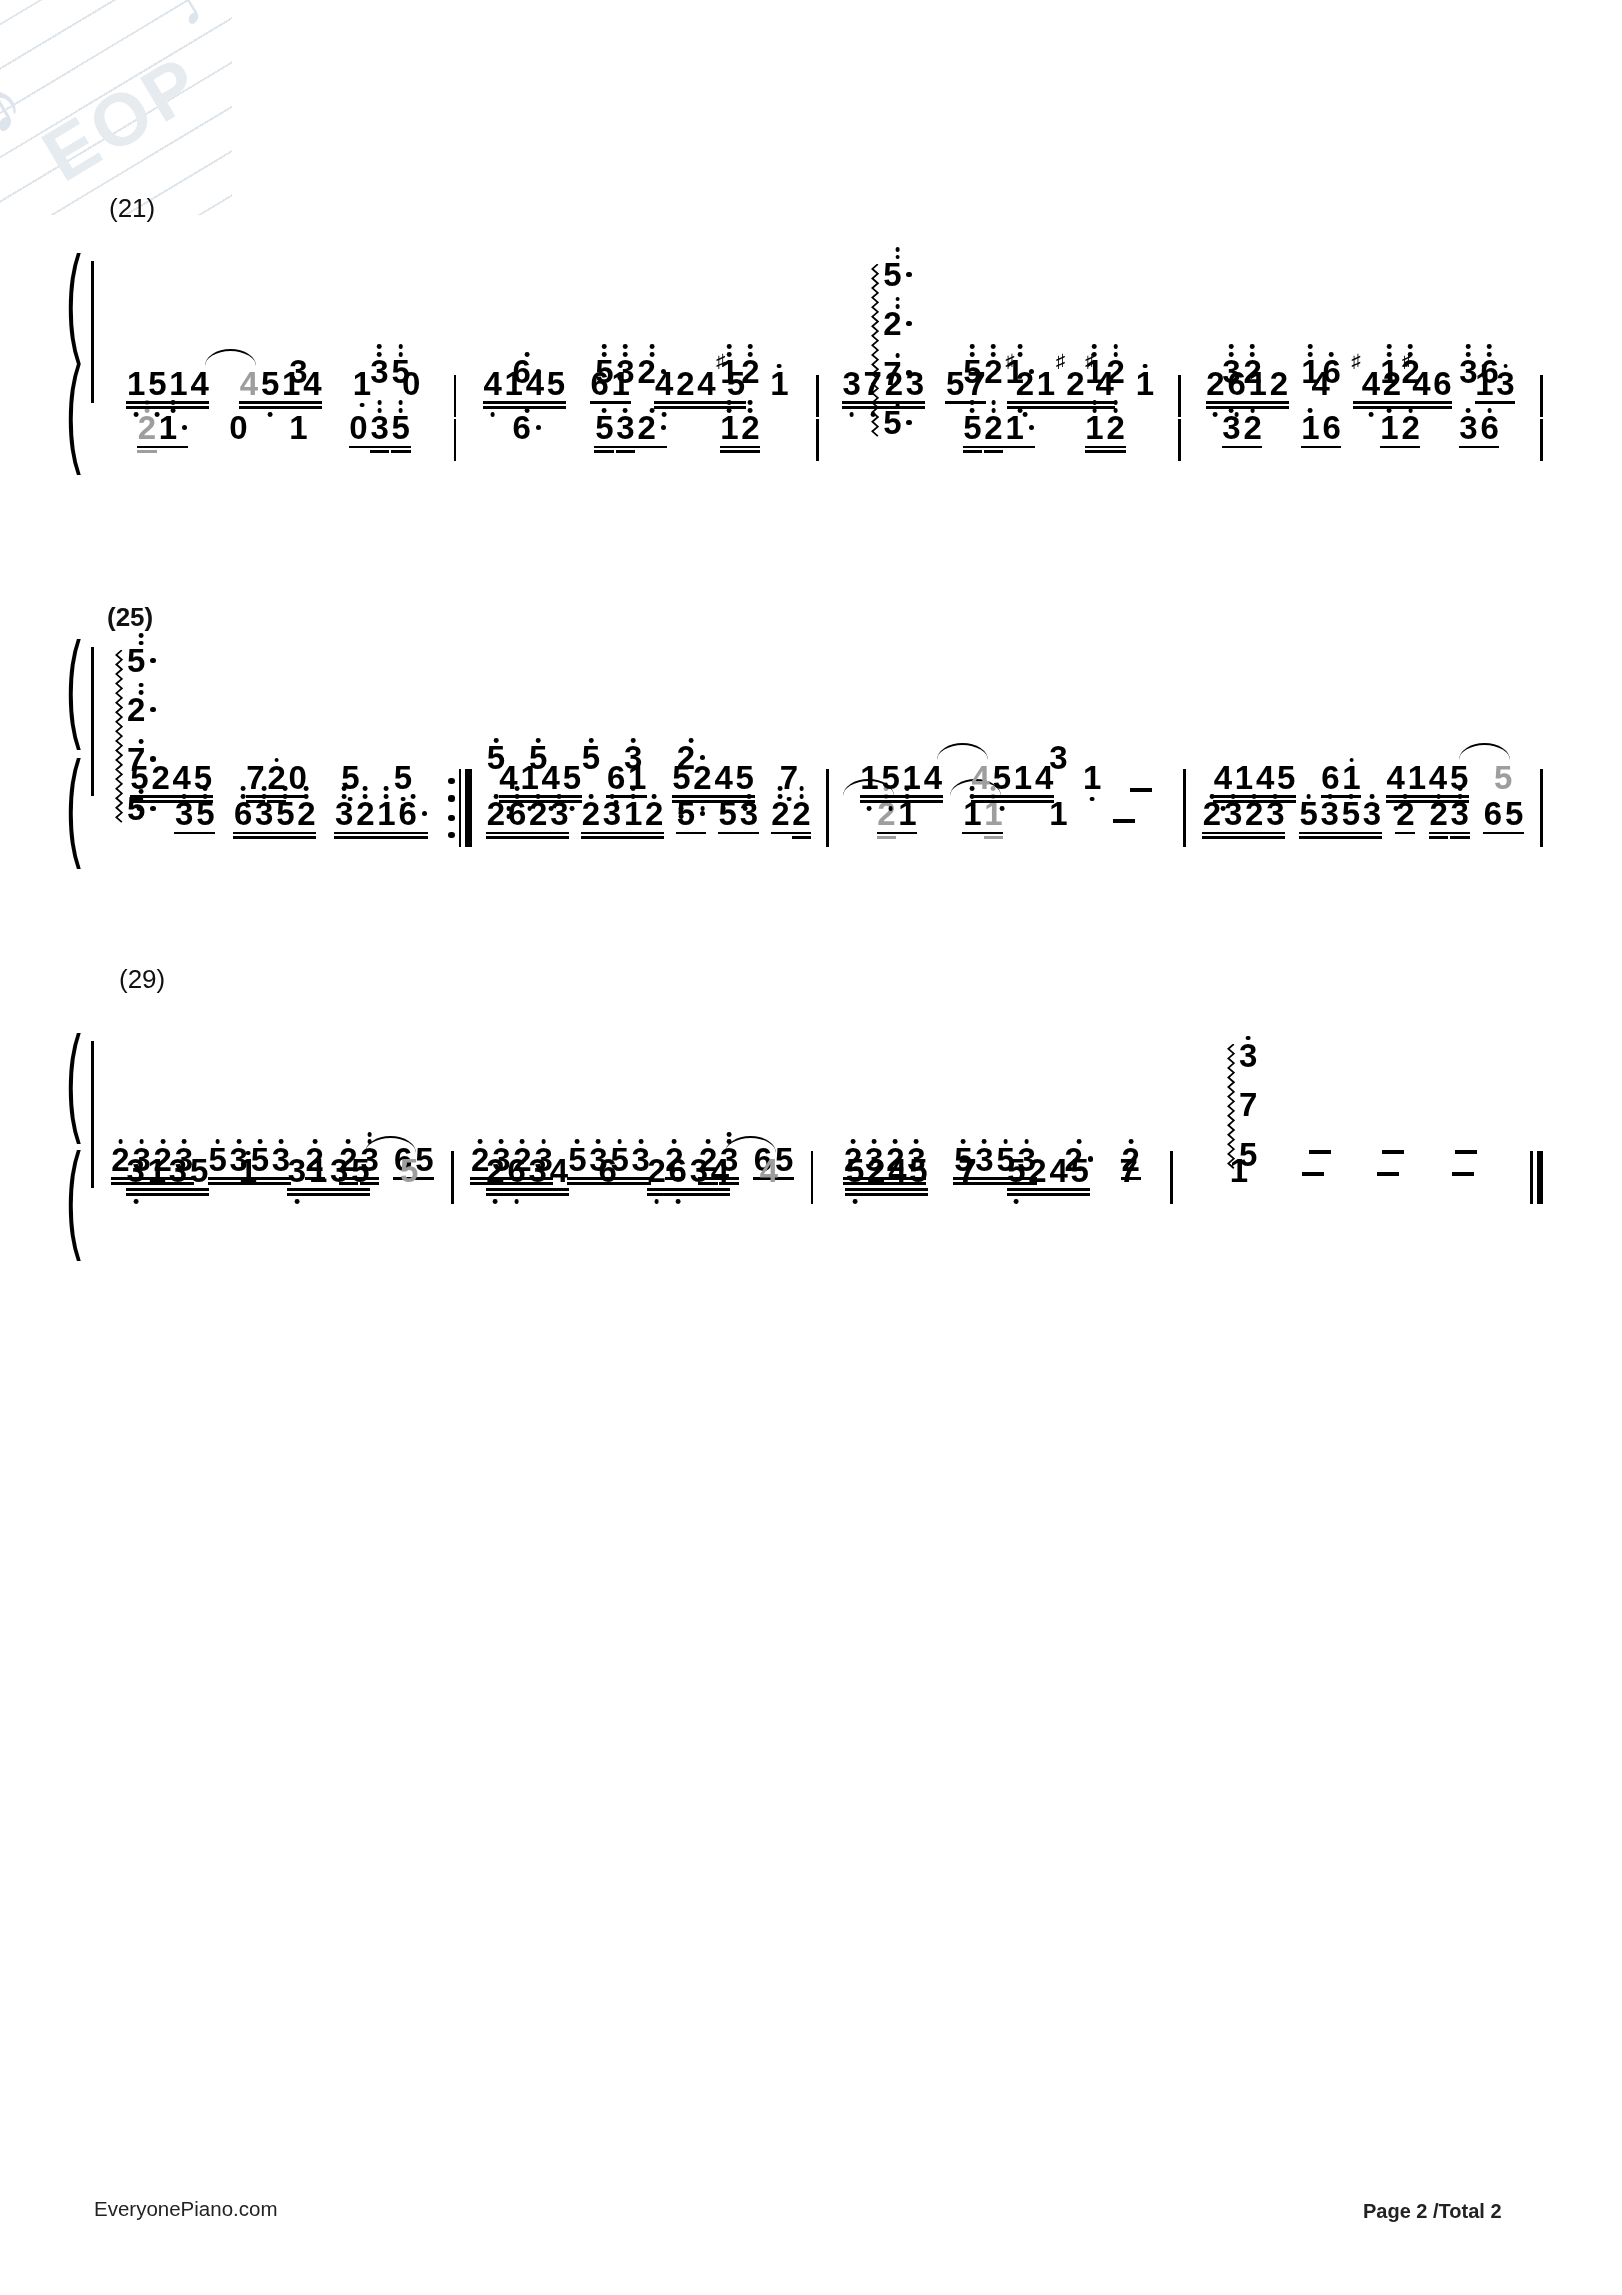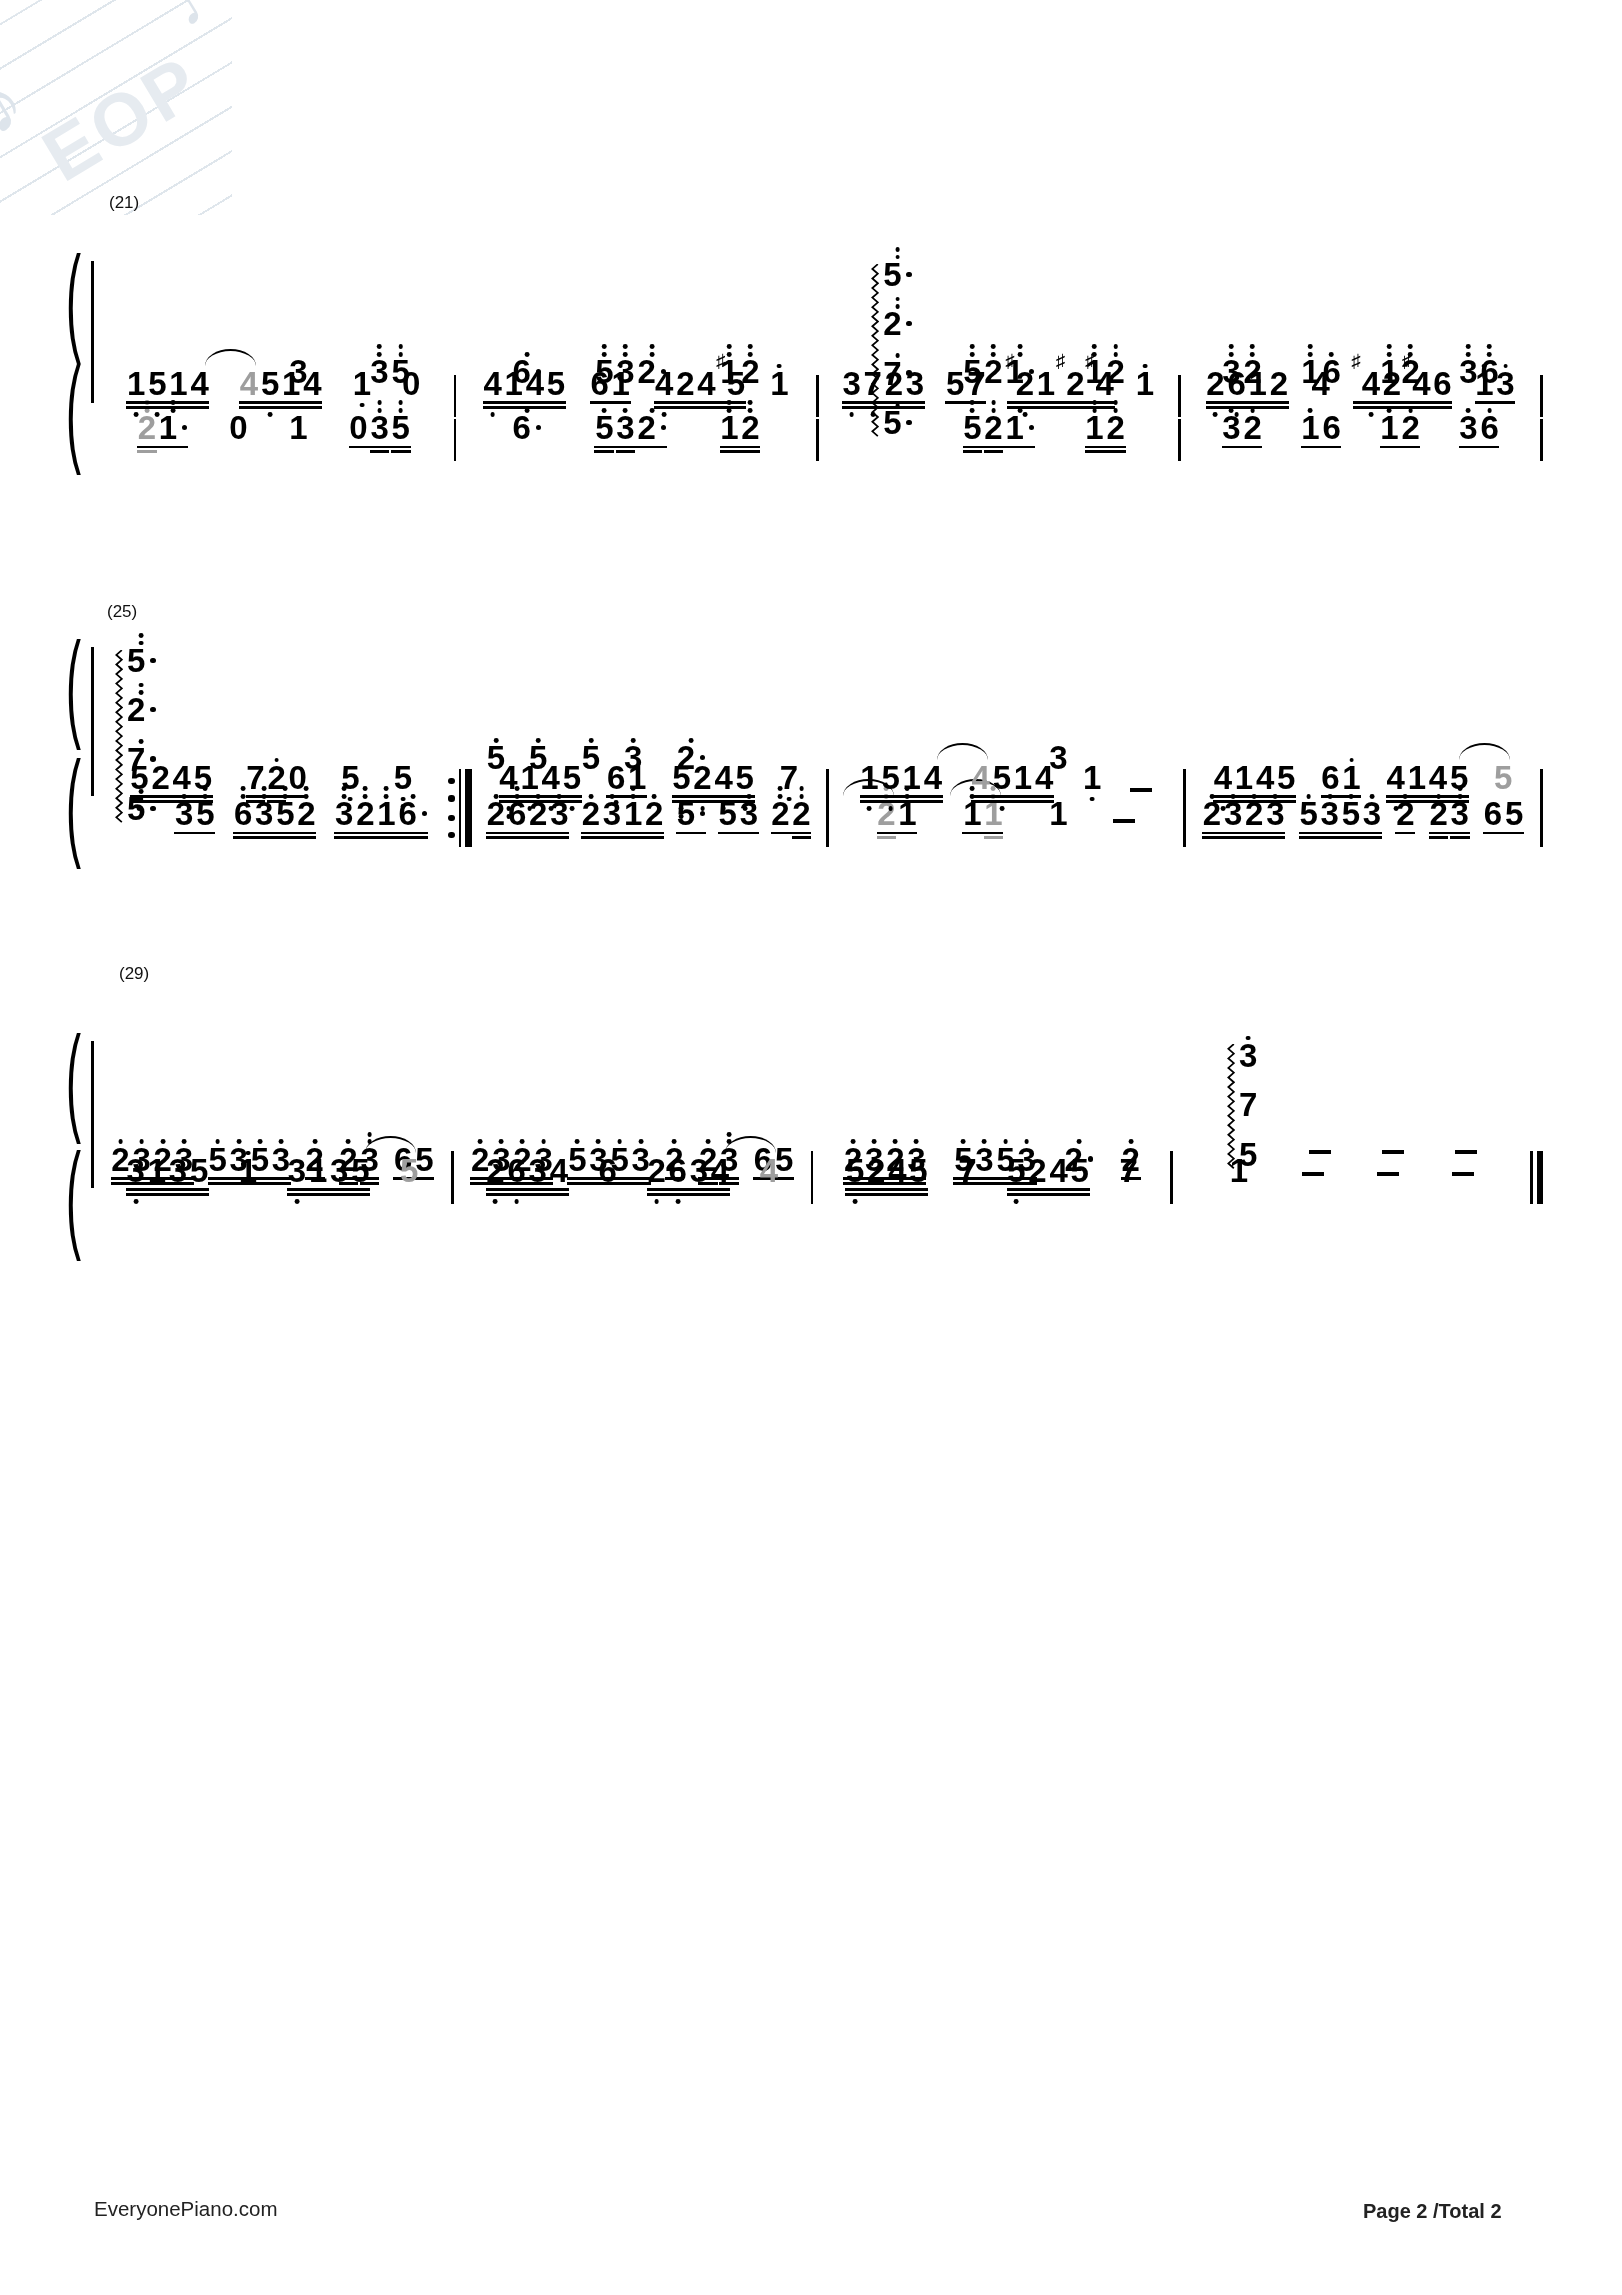--- a/index.html
+++ b/index.html
@@ -11,21 +11,21 @@
       transform:rotate(-31deg);transform-origin:50% 50%;
       background:repeating-linear-gradient(to bottom,#dfe6ec 0 2px,transparent 2px 38px);}
   #logo .eop{position:absolute;top:102px;left:102px;font-size:74px;font-weight:700;
       letter-spacing:4.1px;color:#e6ebf0;font-family:"Liberation Sans",sans-serif;}
   #logo .gn1{position:absolute;top:20.5px;left:68px;font-size:82px;color:#dde4eb;}
   #logo .gn2{position:abssolute;}
   #logo .gn2{position:absolute;top:41px;left:287px;font-size:65px;color:#dde4eb;}
 
   
   #score{position:absolute;inset:0;}
-  .syslabel{position:absolute;font-size:17px;color:#111;}
+  .syslabel{position:absolute;font-size:26px;color:#111;}
   .sysbar{position:absolute;width:3.1px;background:#000;}
   .brace{position:absolute;font-size:82px;font-weight:400;color:#000;
       transform:scale(0.55,1.45);transform-origin:left top;line-height:1;}
   .stave{position:absolute;left:94px;width:1449px;display:flex;align-items:baseline;}
   .measure{flex:1 1 0;display:flex;justify-content:space-evenly;align-items:baseline;padding:0 2.7px;min-width:0;}
 
   .note{position:relative;display:inline-block;line-height:1;padding:0 0.7px;color:#000;}
   .note.gray{color:#9e9e9e;}
   .digit{font-size:33px;font-weight:700;line-height:1;}
   .dotsA{position:absolute;left:50%;transform:translateX(-50%);bottom:calc(100% - 1.4px);
@@ -492,21 +492,21 @@
               </span></span>
             <span class="note"><span class="digit">3</span><span class="dotsA">
                 <span class="dot"></span>
               </span></span>
           </span>
           <span class="ul"></span>
         </span>
       </div>
       <span class="bar"></span>
     </div>
-    <div class="syslabel" style="left: 107px; top: 602px;">(25)</div>
+    <div class="syslabel" style="left: 107px; top: 602px; font-weight: bold;">(25)</div>
     <div class="sysbar" style="left: 91px; top: 647px; height: 149px;"></div>
     <div class="brace" style="left: 66px; top: 625px;">(</div>
     <div class="brace" style="left: 66px; top: 744px;">(</div>
     <div class="stave" style="top: 644px;">
       <div class="measure">
         <span class="arp">
           <span class="wavy">
             <svg width="8.2" height="175" viewBox="0 0 12 256">
               <polyline points="10,0 2,7 10,14 2,21 10,28 2,35 10,42 2,49 10,56 2,63 10,70 2,77 10,84 2,91 10,98 2,105 10,112 2,119 10,126 2,133 10,140 2,147 10,154 2,161 10,168 2,175 10,182 2,189 10,196 2,203 10,210 2,217 10,224 2,231 10,238 2,245 10,252" fill="none" stroke="#000" stroke-width="2.6"></polyline>
             </svg>

